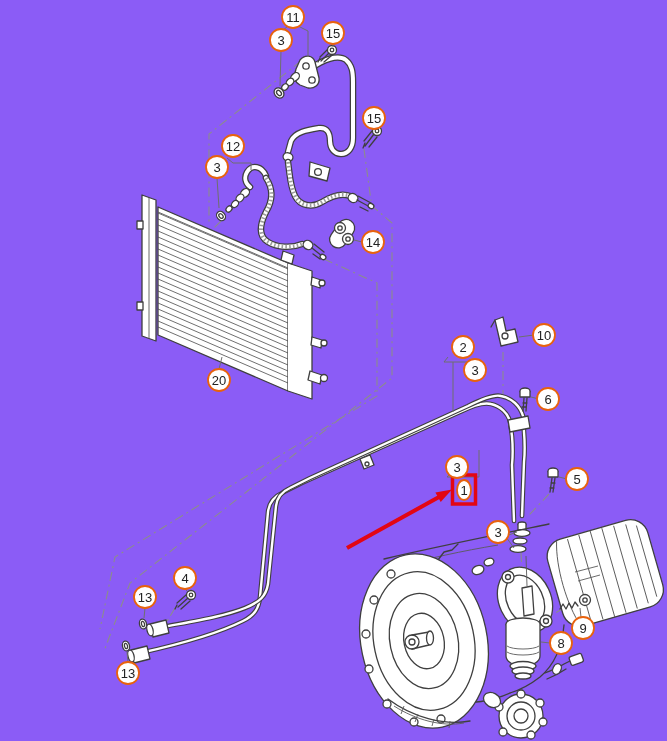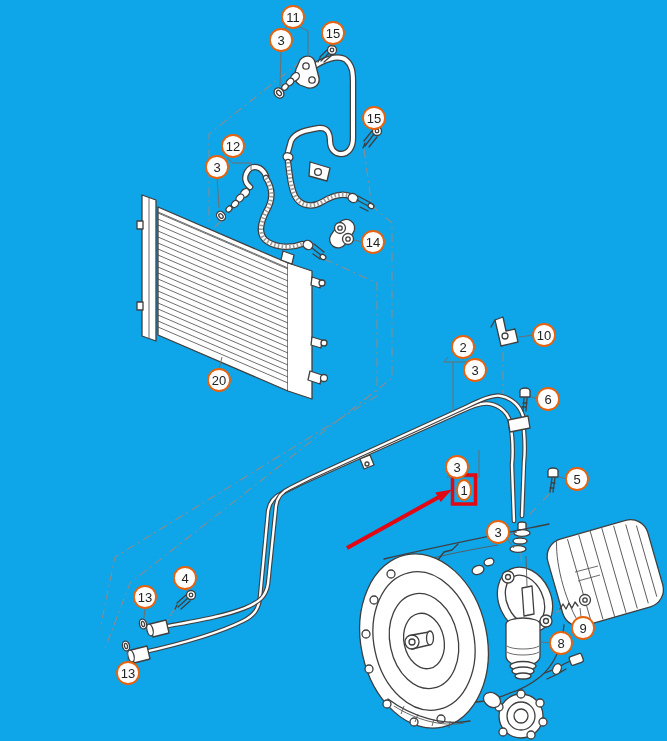--- a/index.html
+++ b/index.html
@@ -1,16 +1,16 @@
 <!DOCTYPE html>
 <html><head>
 <meta charset="utf-8">
 <style>
   html,body{margin:0;padding:0;background:#fff;}
-  .stage{position:relative;width:667px;height:741px;background:#0ea5e9;overflow:hidden;
+  .stage{position:relative;width:667px;height:741px;background:#8b5cf6;overflow:hidden;
          font-family:"Liberation Sans",sans-serif;}
   svg{display:block}
   .art{stroke:#3f3f3f;stroke-width:1.3;fill:none;stroke-linecap:round;stroke-linejoin:round;}
   .artfill{stroke:#3f3f3f;stroke-width:1.3;fill:#fff;stroke-linejoin:round;}
   .thin{stroke:#5a5a5a;stroke-width:.9;fill:none;}
   .hatch{stroke:#4a4a4a;stroke-width:.8;}
   .leader{stroke:#6f6f6f;stroke-width:1;fill:none;}
   .dashdot{stroke:#8c8c8c;stroke-width:1.1;fill:none;stroke-dasharray:9 4 2 4;}
   .pipe-o{stroke:#3f3f3f;stroke-width:4.6;fill:none;stroke-linecap:round;stroke-linejoin:round;}
   .pipe-i{stroke:#ffffff;stroke-width:2.4;fill:none;stroke-linecap:round;stroke-linejoin:round;}

